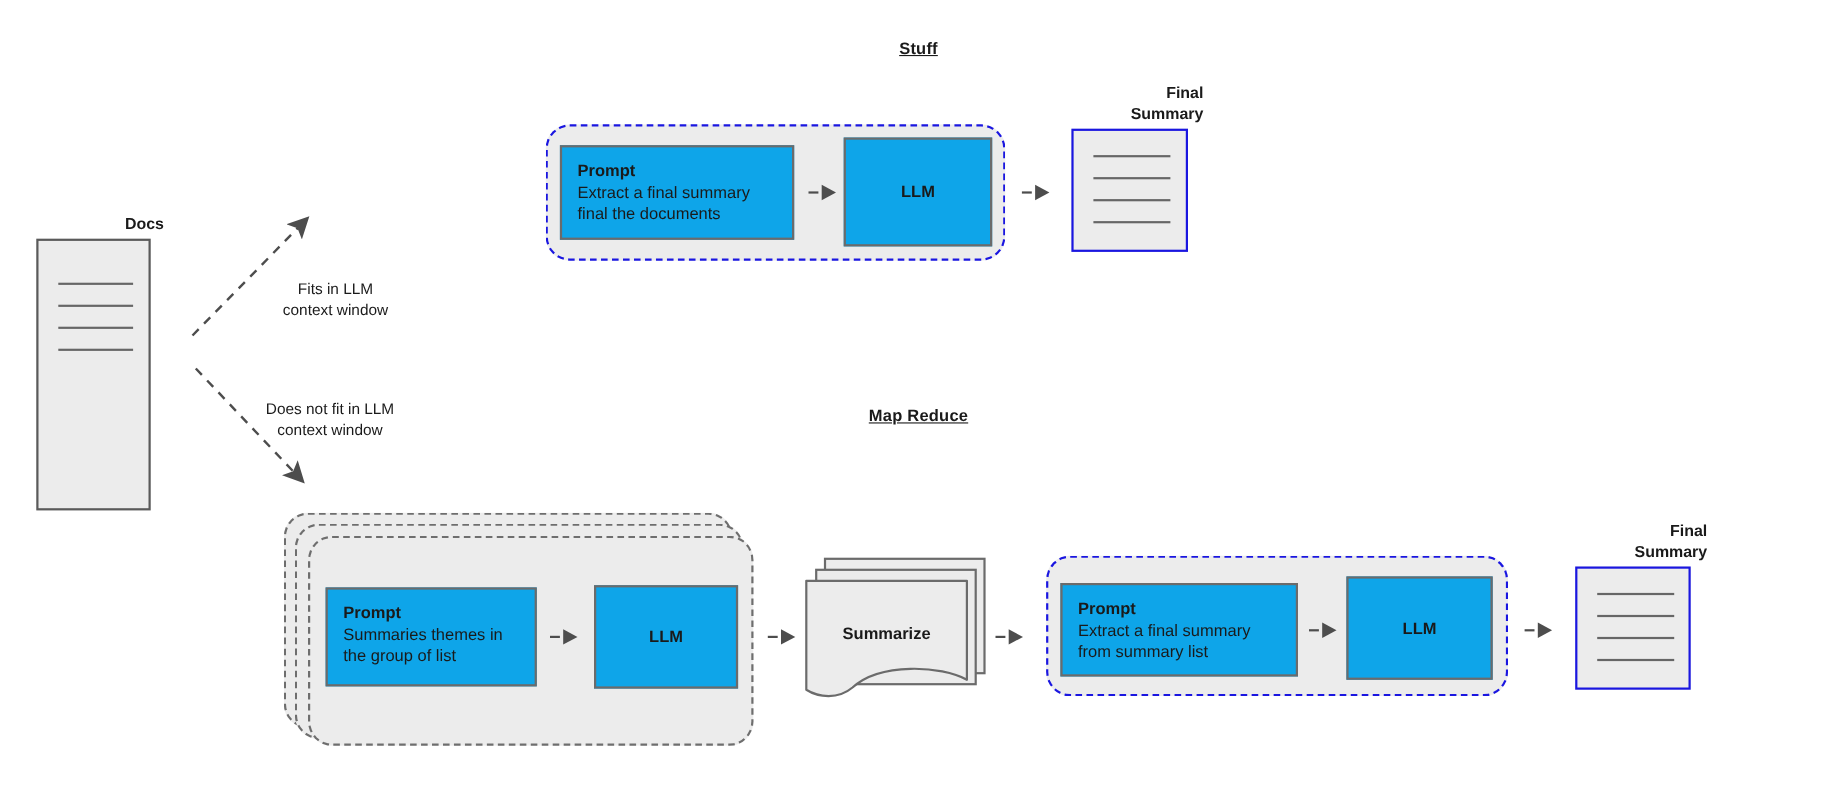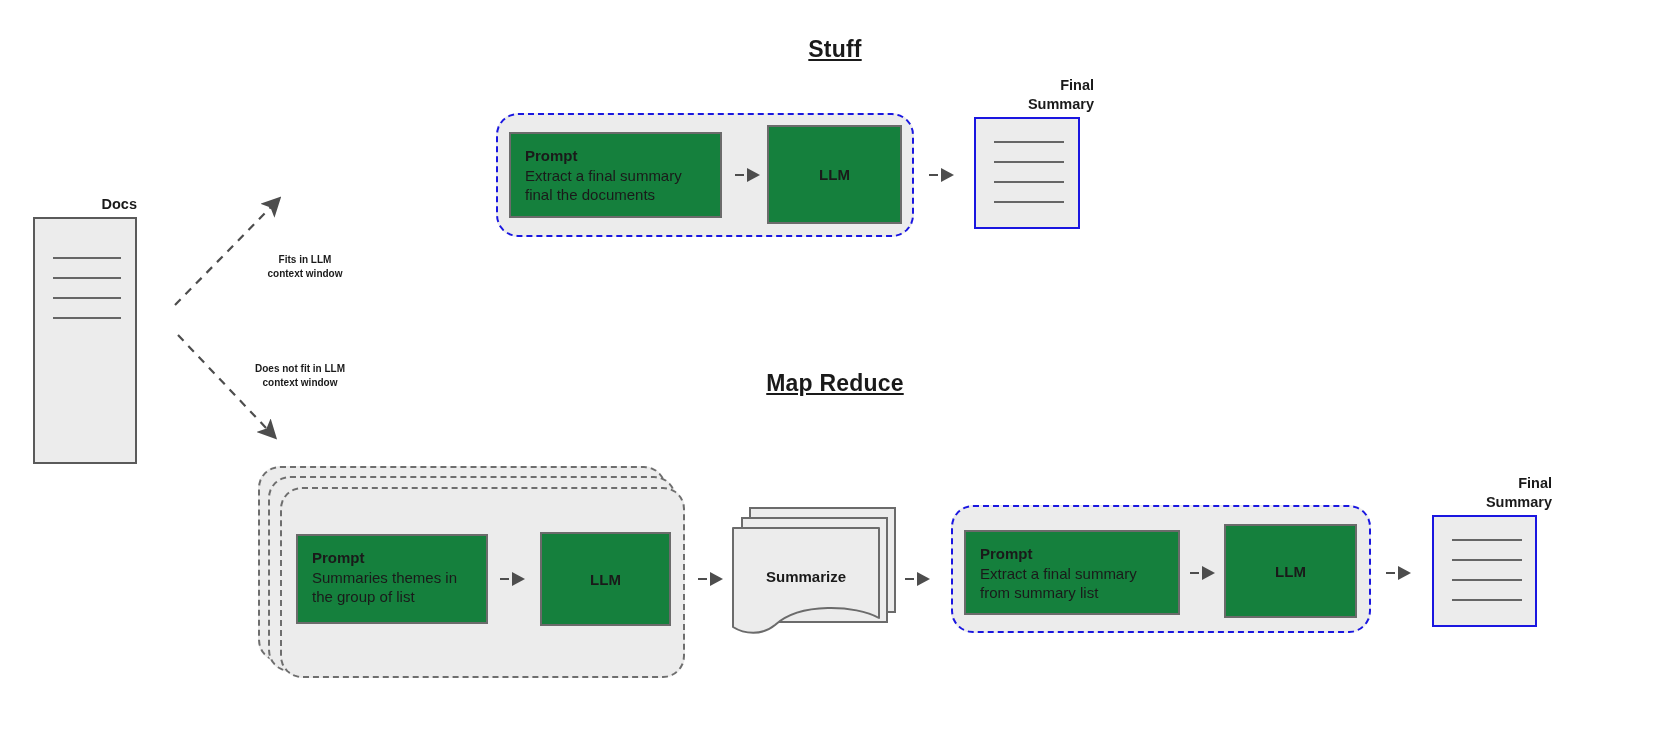--- a/index.html
+++ b/index.html
@@ -1,49 +1,49 @@
 <!DOCTYPE html>
 <html><head>
 <meta charset="utf-8">
 <style>
   html,body{margin:0;padding:0;background:#ffffff;}
   body{width:1655px;height:737px;position:relative;overflow:hidden;
        font-family:"Liberation Sans","DejaVu Sans",sans-serif;color:#1a1a1a;}
   .abs{position:absolute;}
   
-  .section-title{font-size:23px;font-weight:bold;text-decoration:underline;
+  .section-title{font-size:15px;font-weight:bold;text-decoration:underline;
                  text-align:center;letter-spacing:.2px;}
   .caption{font-size:14.5px;font-weight:bold;text-align:right;line-height:1.28;}
-  .edge-label{font-size:10px;font-weight:bold;line-height:1.35;}
+  .edge-label{font-size:14px;font-weight:normal;line-height:1.35;}
   
   .doc-box{background:#ececec;border:2px solid #5a5a5a;box-sizing:border-box;}
   .doc-line{position:absolute;height:0;border-top:2px solid #666;}
   .blue-box{background:#ececec;border:2px solid #1a16e0;box-sizing:border-box;}
-  .plain-box{background:#15803d;border:2px solid #6b6b6b;box-sizing:border-box;}
+  .plain-box{background:#0ea5e9;border:2px solid #6b6b6b;box-sizing:border-box;}
   .llm-box{display:flex;align-items:center;justify-content:center;
            font-size:15px;font-weight:bold;}
   .prompt-box{padding:12px 12px 10px 14px;box-sizing:border-box;}
   .prompt-title{font-size:15px;font-weight:bold;line-height:1.3;}
   .prompt-body{font-size:15px;line-height:1.32;font-weight:normal;}
   
   .dash-blue{background:#ececec;border:2.5px dashed #1a16e0;border-radius:22px;
              box-sizing:border-box;}
   .dash-gray{background:#ececec;border:2px dashed #6e6e6e;border-radius:22px;
              box-sizing:border-box;}
   
   .arrow{position:absolute;height:14px;display:flex;align-items:center;}
   .arrow .stub{width:9px;height:0;border-top:2px solid #4d4d4d;margin-right:3px;}
   .arrow .head{width:0;height:0;border-left:13px solid #4d4d4d;
                border-top:7px solid transparent;border-bottom:7px solid transparent;}
   svg{position:absolute;left:0;top:0;overflow:visible;}
 </style>
 </head>
 <body>
 
-<div class="abs caption" style="left:33px;top:195px;width:104px;">Docs</div>
+<div class="abs caption" style="left:45px;top:195px;width:104px;">Docs</div>
 
 <div class="abs doc-box" style="left:33px;top:217px;width:104px;height:247px;">
   <div class="doc-line" style="left:18px;top:38px;width:68px;"></div>
   <div class="doc-line" style="left:18px;top:58px;width:68px;"></div>
   <div class="doc-line" style="left:18px;top:78px;width:68px;"></div>
   <div class="doc-line" style="left:18px;top:98px;width:68px;"></div>
 </div>
 
 <svg width="1655" height="737" style="pointer-events:none;">
   <defs>

